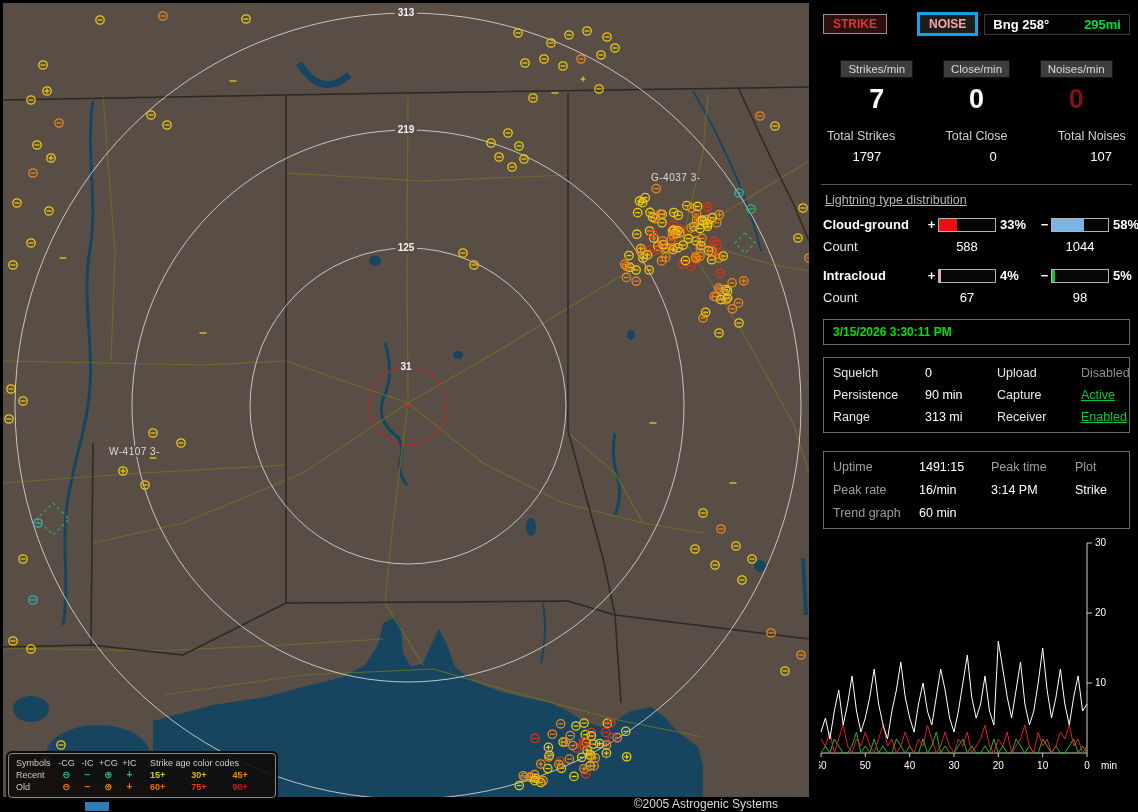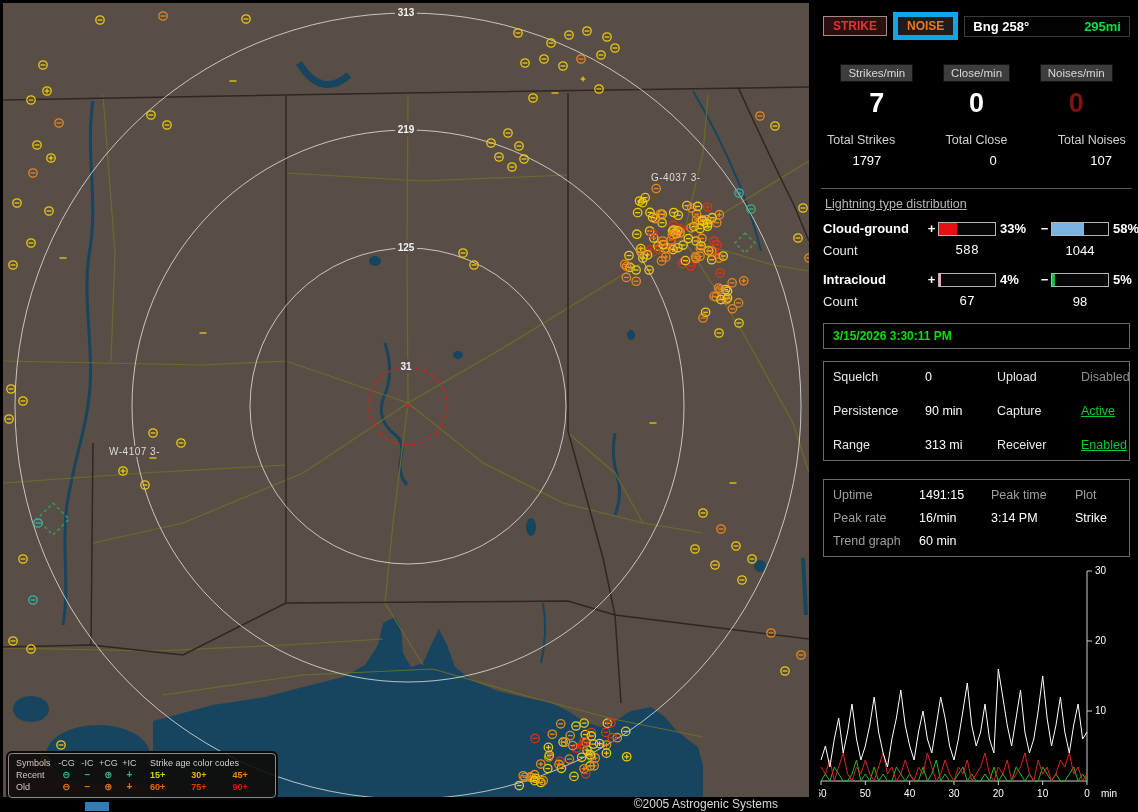--- a/index.html
+++ b/index.html
@@ -23,21 +23,21 @@
   .lg-col{width:21px;text-align:center;}
   .lg-ages{margin-left:10px;display:flex;gap:26px;font-weight:bold;}
   .lg-agehead{margin-left:10px;color:#cfcfcf;}
 
   
   .side-panel{position:absolute;left:815px;top:0;width:323px;height:812px;background:#000;color:#fff;font-size:13px;}
   .top-row{display:flex;align-items:center;margin:12px 8px 0;gap:6px;}
   .btn{font-size:12px;font-weight:bold;padding:2px 9px;cursor:pointer;
     font-family:"Liberation Sans","DejaVu Sans",sans-serif;}
   .btn.strike{color:#e83030;background:#2c1010;border:1px solid #a88;}
-  .btn.noise{color:#f97316;background:#1d1d1d;border:5px solid #0ea5e9;}
+  .btn.noise{color:#fca5a5;background:#1d1d1d;border:3px solid #0ea5e9;margin-left:24px;}
   .bearing-box{margin-left:auto;background:#030303;border:1px solid #3a3a3a;display:flex;
     justify-content:space-between;align-items:center;width:148px;padding:2px 8px;font-weight:bold;}
   .bngmi{color:#00dd44;}
 
   .rates{display:flex;justify-content:space-between;margin:24px 12px 0;text-align:center;}
   .rate-col{width:100px;}
   .chip{display:inline-block;background:#3d3d3d;color:#d8d8d8;border:1px solid #141414;
     padding:2px 7px;font-size:11.5px;}
   .big-num{font-size:27px;font-weight:bold;margin-top:6px;}
   .big-num.maroon{color:#7d1414;}
@@ -52,28 +52,28 @@
 
   .dist-block{margin:10px 8px 0;}
   .dist-row,.count-row{display:grid;grid-template-columns:102px 13px 58px 42px 13px 58px 30px;
     align-items:center;margin-top:7px;}
   .d-label{font-weight:bold;font-size:13px;}
   .d-sign{text-align:center;font-weight:bold;}
   .bar{height:12px;border:1px solid #b5b5b5;background:#060606;position:relative;display:block;}
   .bar-fill{position:absolute;left:0;top:0;bottom:0;}
   .d-pct{font-weight:bold;padding-left:4px;}
   .c-label{color:#e6e6e6;}
-  .c-plus{grid-column:3;text-align:center;font-family:Liberation Mono, monospace;}
+  .c-plus{grid-column:3;text-align:center;}
   .c-minus{grid-column:6;text-align:center;}
 
   .datetime-box{margin:14px 8px 0;border:1px solid #6a6a6a;padding:5px 9px;
     color:#00e000;font-weight:bold;font-size:12px;}
 
   .status-box{margin:12px 8px 0;border:1px solid #6a6a6a;padding:8px 9px;
-    display:grid;grid-template-columns:92px 72px 84px auto;row-gap:20px;font-size:12.5px;}
+    display:grid;grid-template-columns:92px 72px 84px auto;row-gap:8px;font-size:12.5px;}
   .s-key{color:#e8e8e8;}
   .s-val{color:#fff;}
   .s-val.dim{color:#8f8f8f;}
   .s-val.green{color:#00cc33;text-decoration:underline;}
 
   .session-box{margin:18px 8px 0;border:1px solid #6a6a6a;padding:8px 9px;
     display:grid;grid-template-columns:86px 72px 84px auto;row-gap:9px;font-size:12.5px;}
   .k{color:#9f9f9f;}
   .v{color:#fff;}
 

